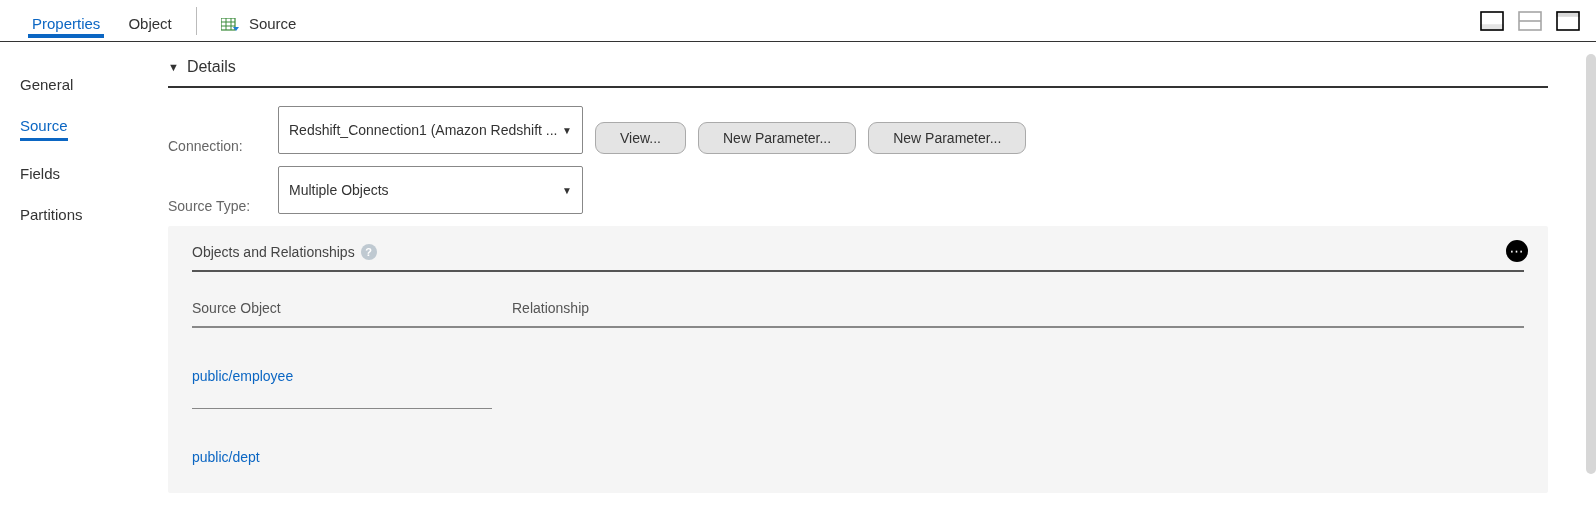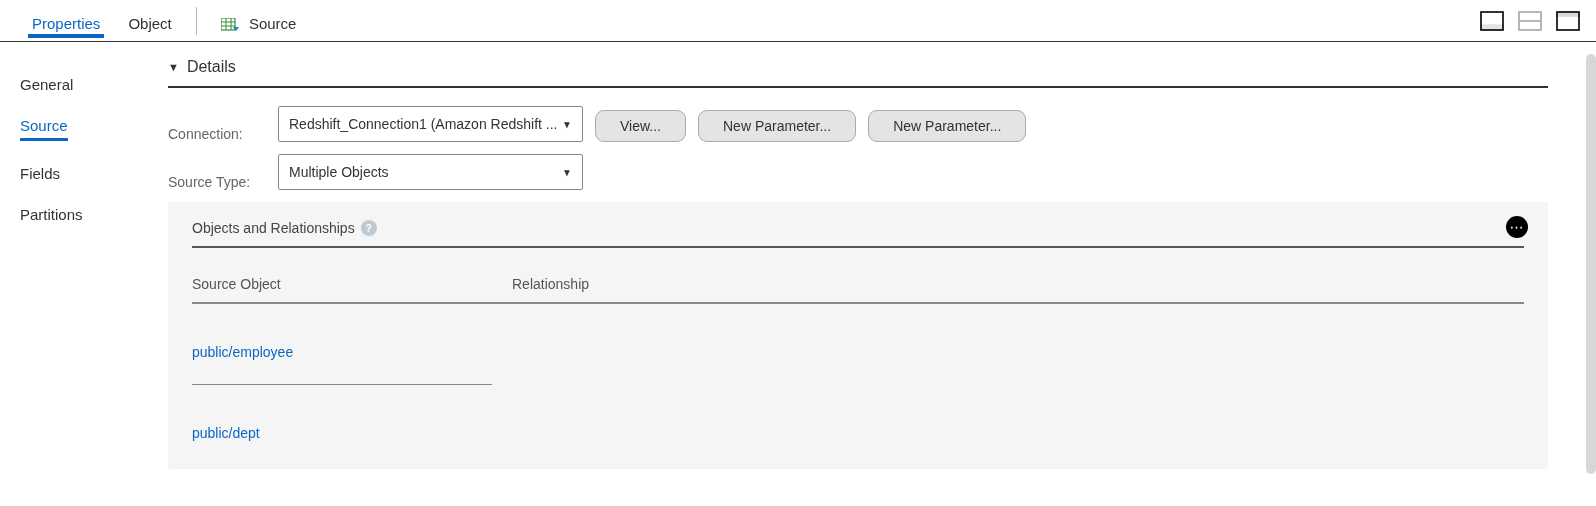--- a/index.html
+++ b/index.html
@@ -111,21 +111,21 @@
       align-items: flex-end;
       margin-bottom: 12px;
     }
     .form-label {
       width: 110px;
       color: #666;
       font-size: 14px;
     }
     .combo {
       width: 305px;
-      height: 36px;
+      height: 48px;
       border: 1px solid #888;
       border-radius: 2px;
       display: flex;
       align-items: center;
       justify-content: space-between;
       padding: 0 10px;
       background: #fff;
       cursor: pointer;
       margin-right: 12px;
     }

